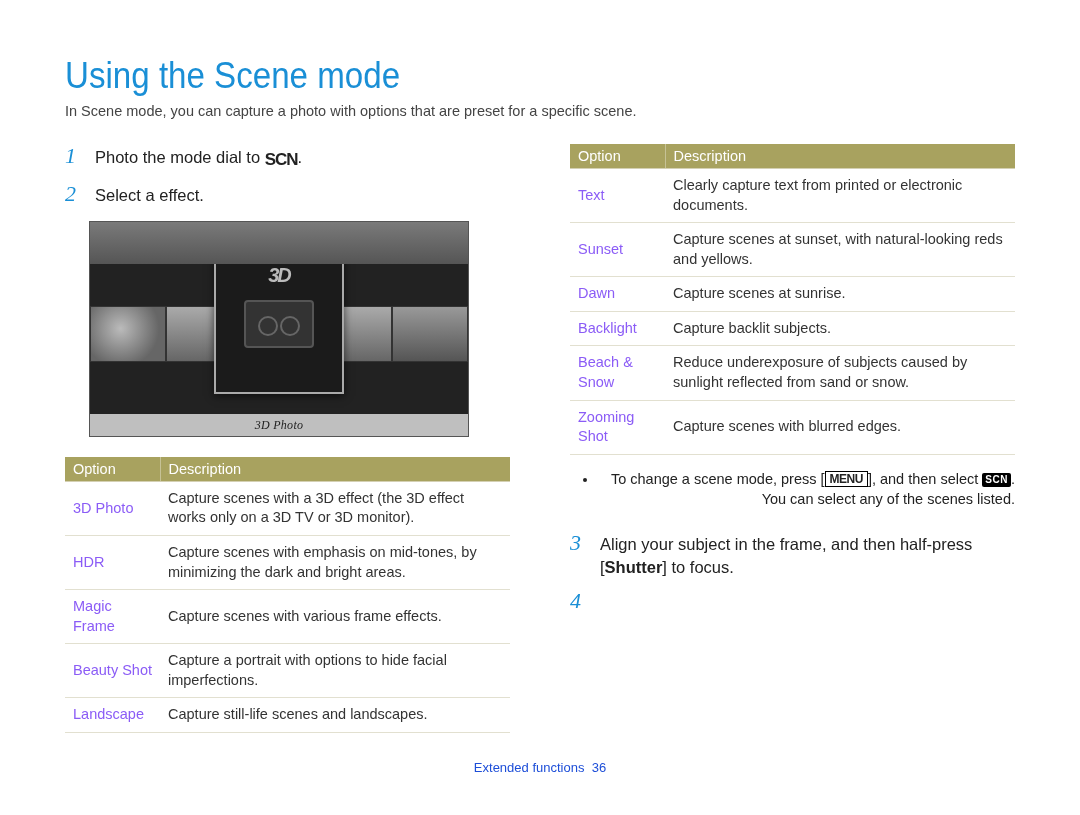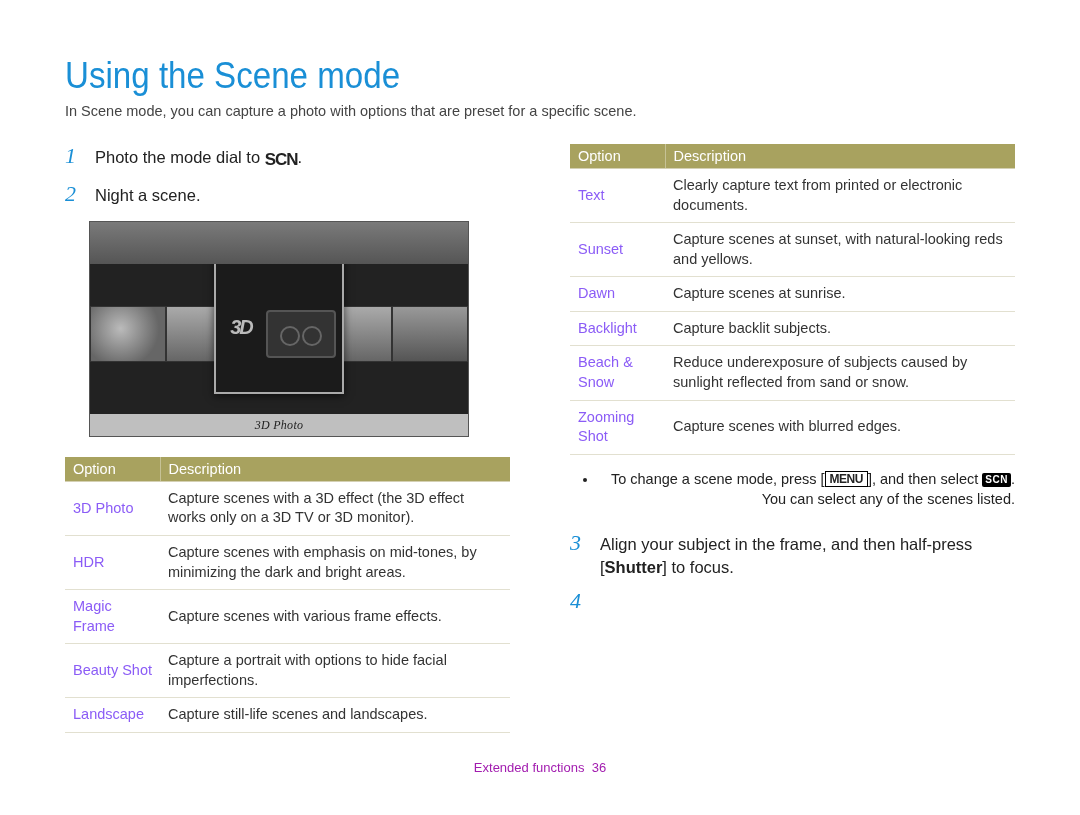--- a/index.html
+++ b/index.html
@@ -100,20 +100,21 @@
   .center-card {
     position: absolute;
     left: 50%; top: -10px;
     transform: translateX(-50%);
     width: 130px;
     height: 140px;
     background: #1b1b1b;
     border: 2px solid #aaa;
     box-shadow: 0 2px 8px rgba(0,0,0,0.6);
     display:flex;
+    flex-direction:column;
     align-items:center;
     padding-top:8px;
   }
   .icon-3d {
     width: 50px; height:24px;
     font-size: 20px;
     font-weight: 900;
     color: #bbb;
     text-align:center;
     font-style: italic;
@@ -210,21 +211,21 @@
     letter-spacing: 0.5px;
   }
   .bold { font-weight: bold; }
 
   .footer {
     position: absolute;
     left:0; right:0;
     bottom: 40px;
     text-align: center;
     font-size: 13px;
-    color: #a21caf;
+    color: #1d4ed8;
   }
   .footer .pg { font-weight: 400; }
 </style>
 </head>
 <body>
 
 <div class="page">
   <div class="title">Using the Scene mode</div>
   <div class="intro">In Scene mode, you can capture a photo with options that are preset for a specific scene.</div>
 
@@ -234,21 +235,21 @@
 
       <div class="step">
         <div class="step-num">1</div>
         <div class="step-text">
           <span>Photo the mode dial to </span><span class="scn-badge">SCN</span><span>.</span>
         </div>
       </div>
 
       <div class="step">
         <div class="step-num">2</div>
-        <div class="step-text">Night a scene.</div>
+        <div class="step-text">Select a effect.</div>
       </div>
 
       <div class="screenshot">
         <div class="shot-top"></div>
         <div class="shot-body">
           <div class="thumb-row">
             <div class="thumb a"></div>
             <div class="thumb b"></div>
             <div class="thumb c"></div>
             <div class="thumb b"></div>

